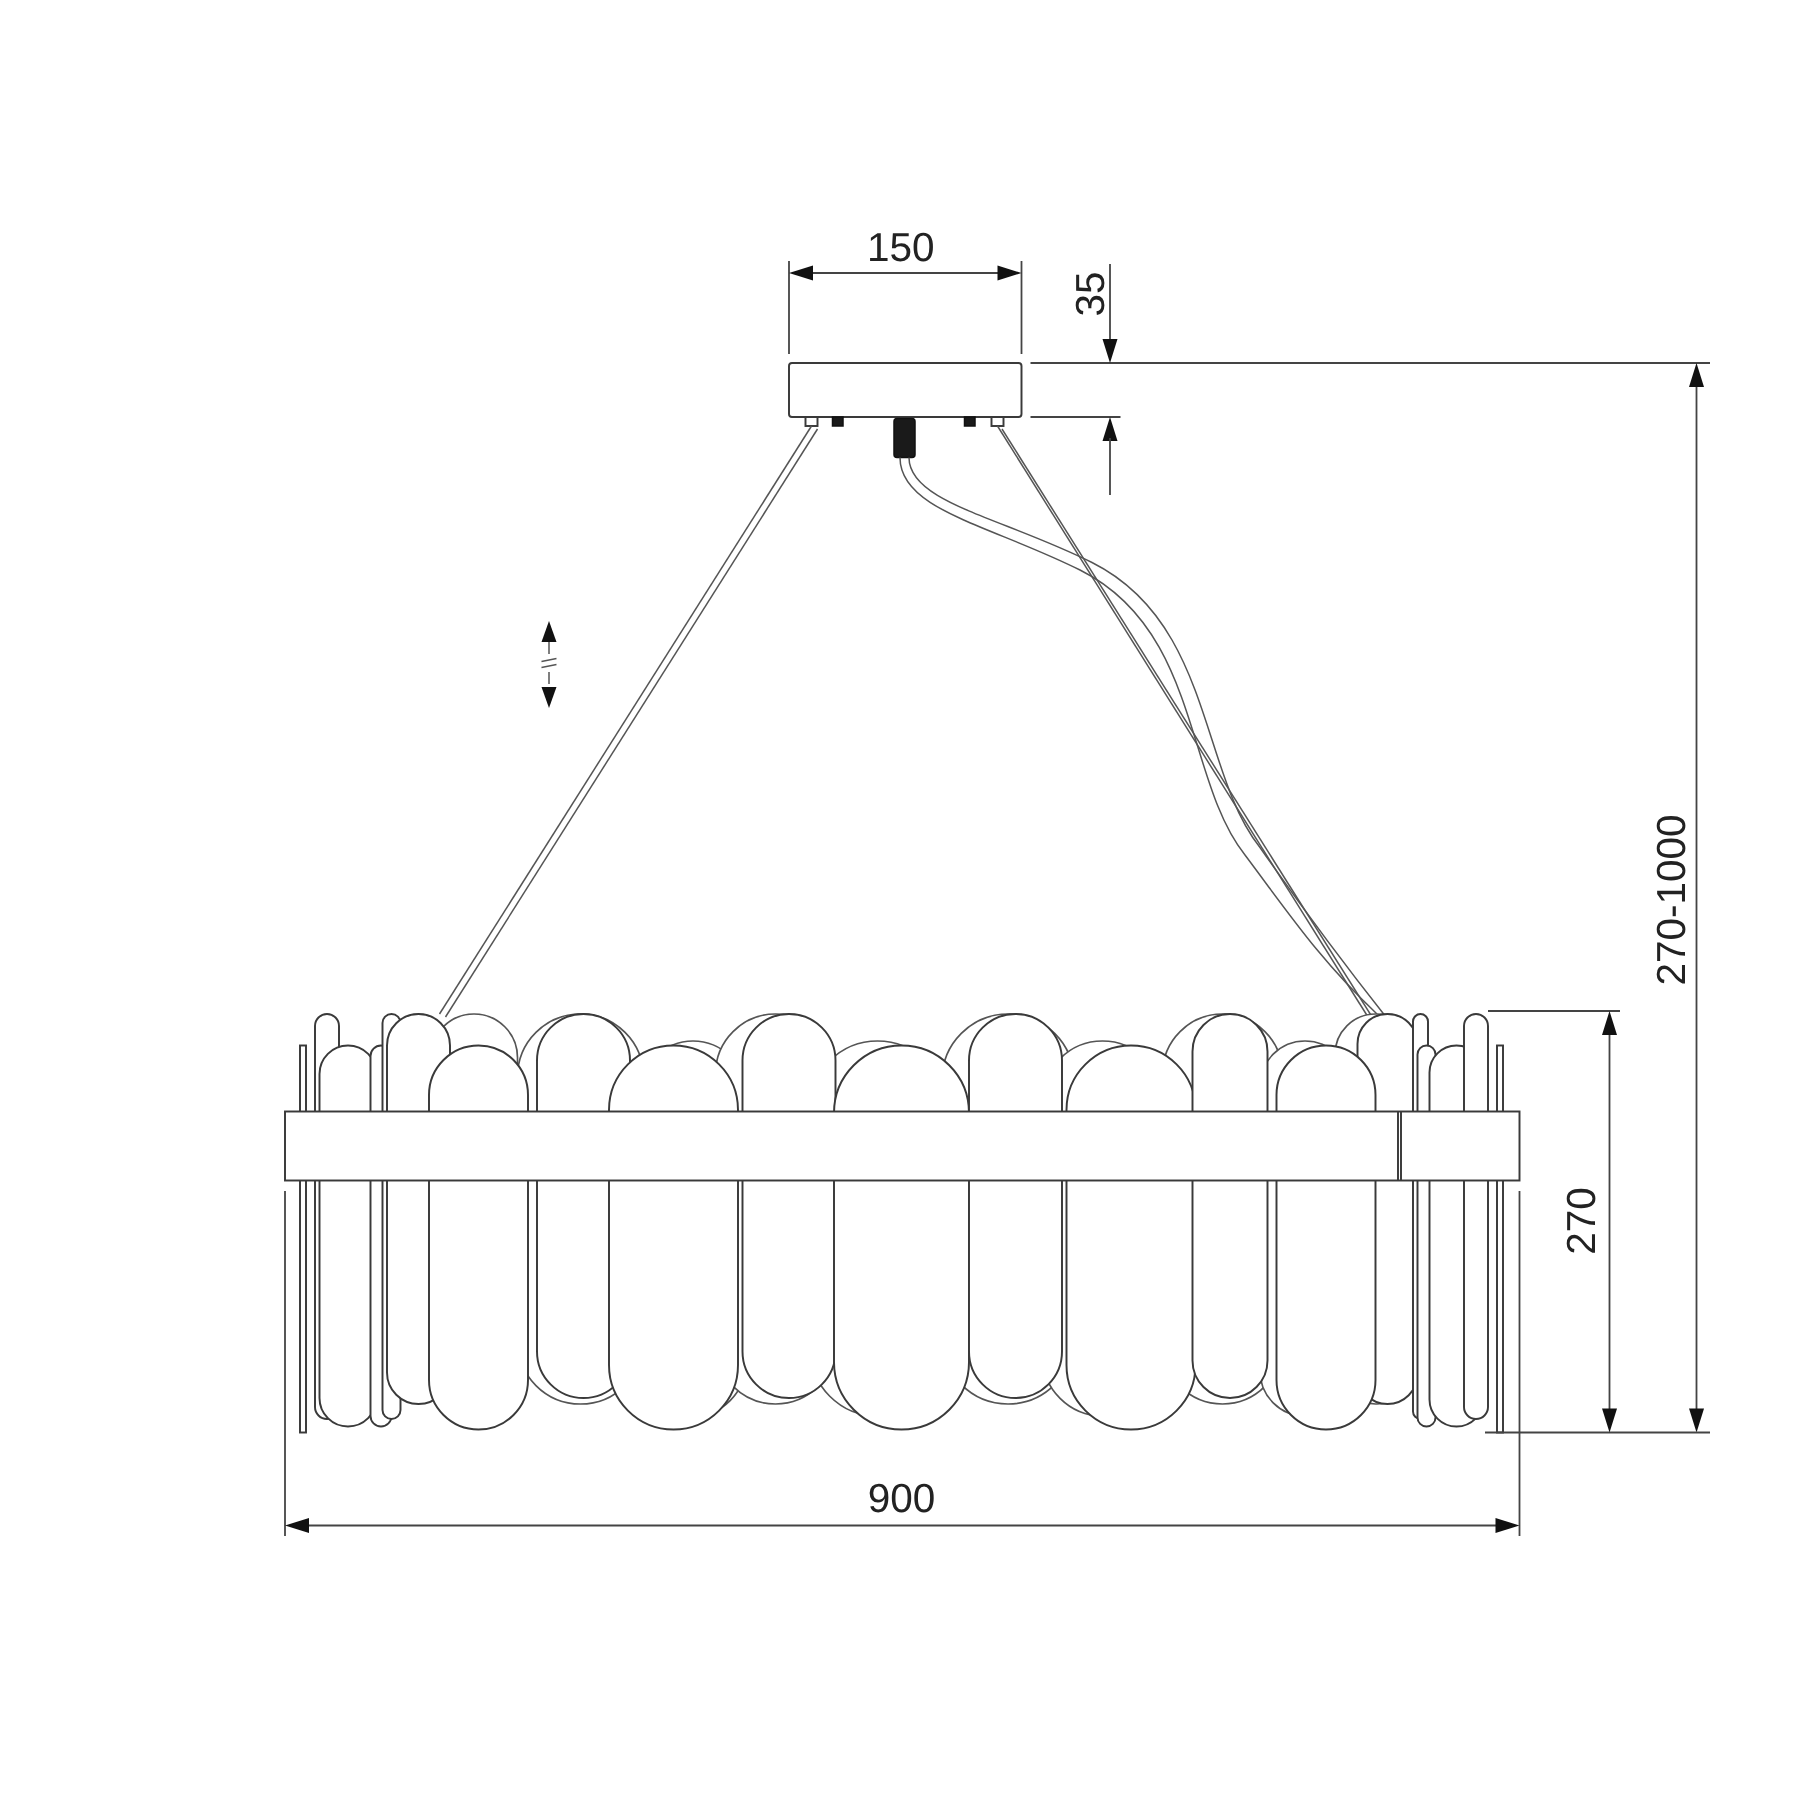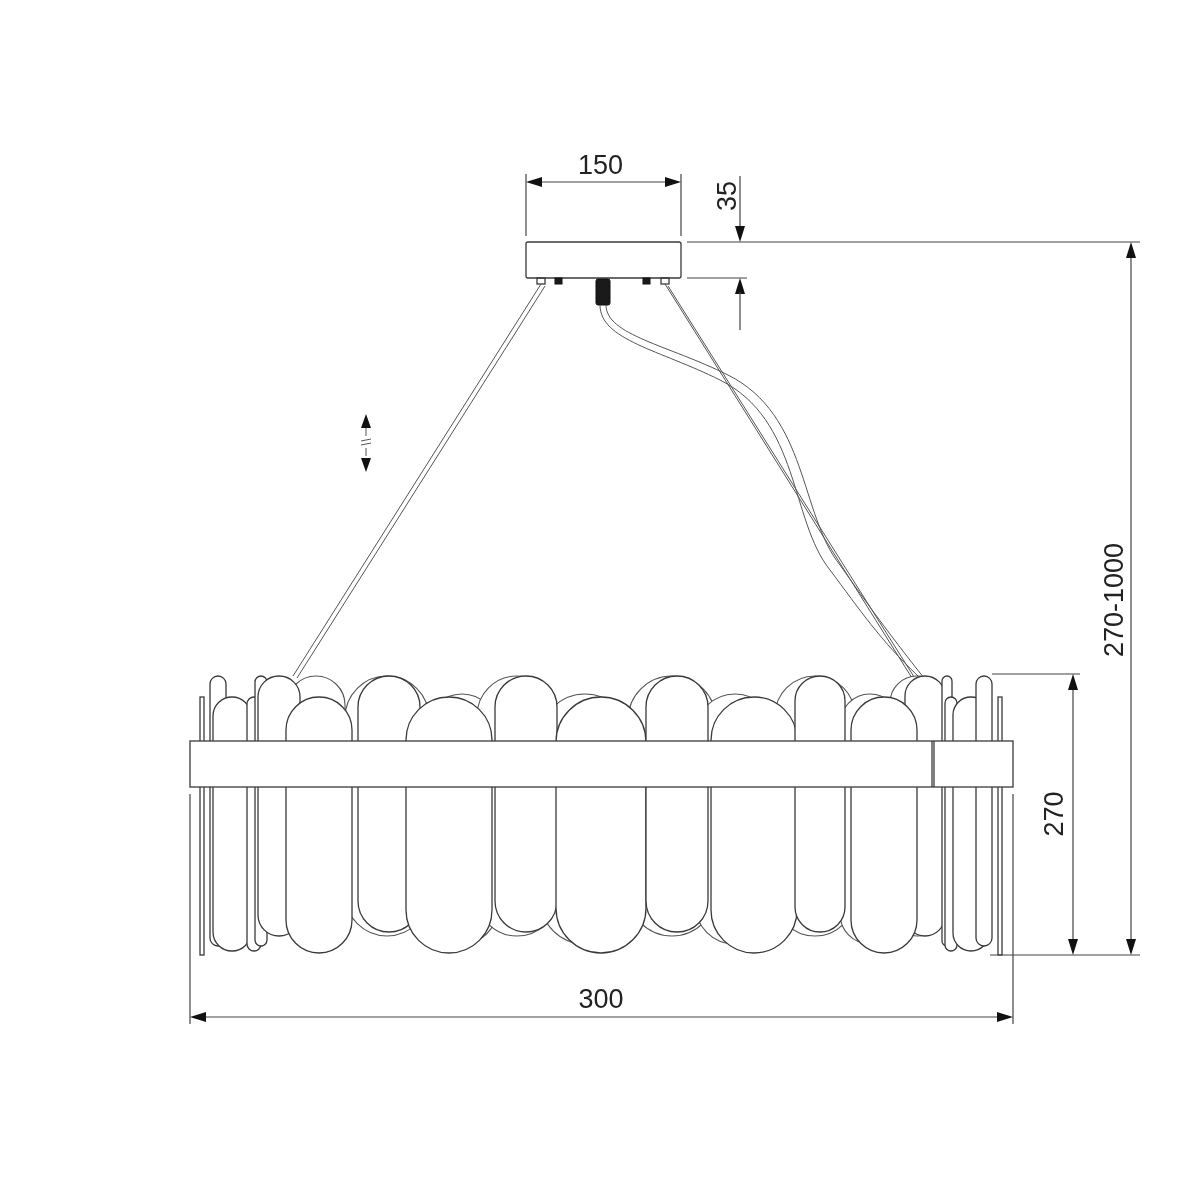--- a/index.html
+++ b/index.html
@@ -140,13 +140,13 @@
 </svg>
 
 <div class="overlay-label" style="left:578px; top:152px; width:52px; text-align:left;">150</div>
 
 <div class="overlay-label rot" style="left:708px; top:182px; width:40px; height:28px; text-align:center;">35</div>
 
 <div class="overlay-label rot" style="left:1055px; top:586px; width:120px; height:28px; text-align:center;">270-1000</div>
 
 <div class="overlay-label rot" style="left:1030px; top:800px; width:50px; height:28px; text-align:center;">270</div>
 
-<div class="overlay-label" style="left:574px; top:986px; width:54px; text-align:center;">300</div>
+<div class="overlay-label" style="left:574px; top:986px; width:54px; text-align:center;">900</div>
 
 </body></html>

